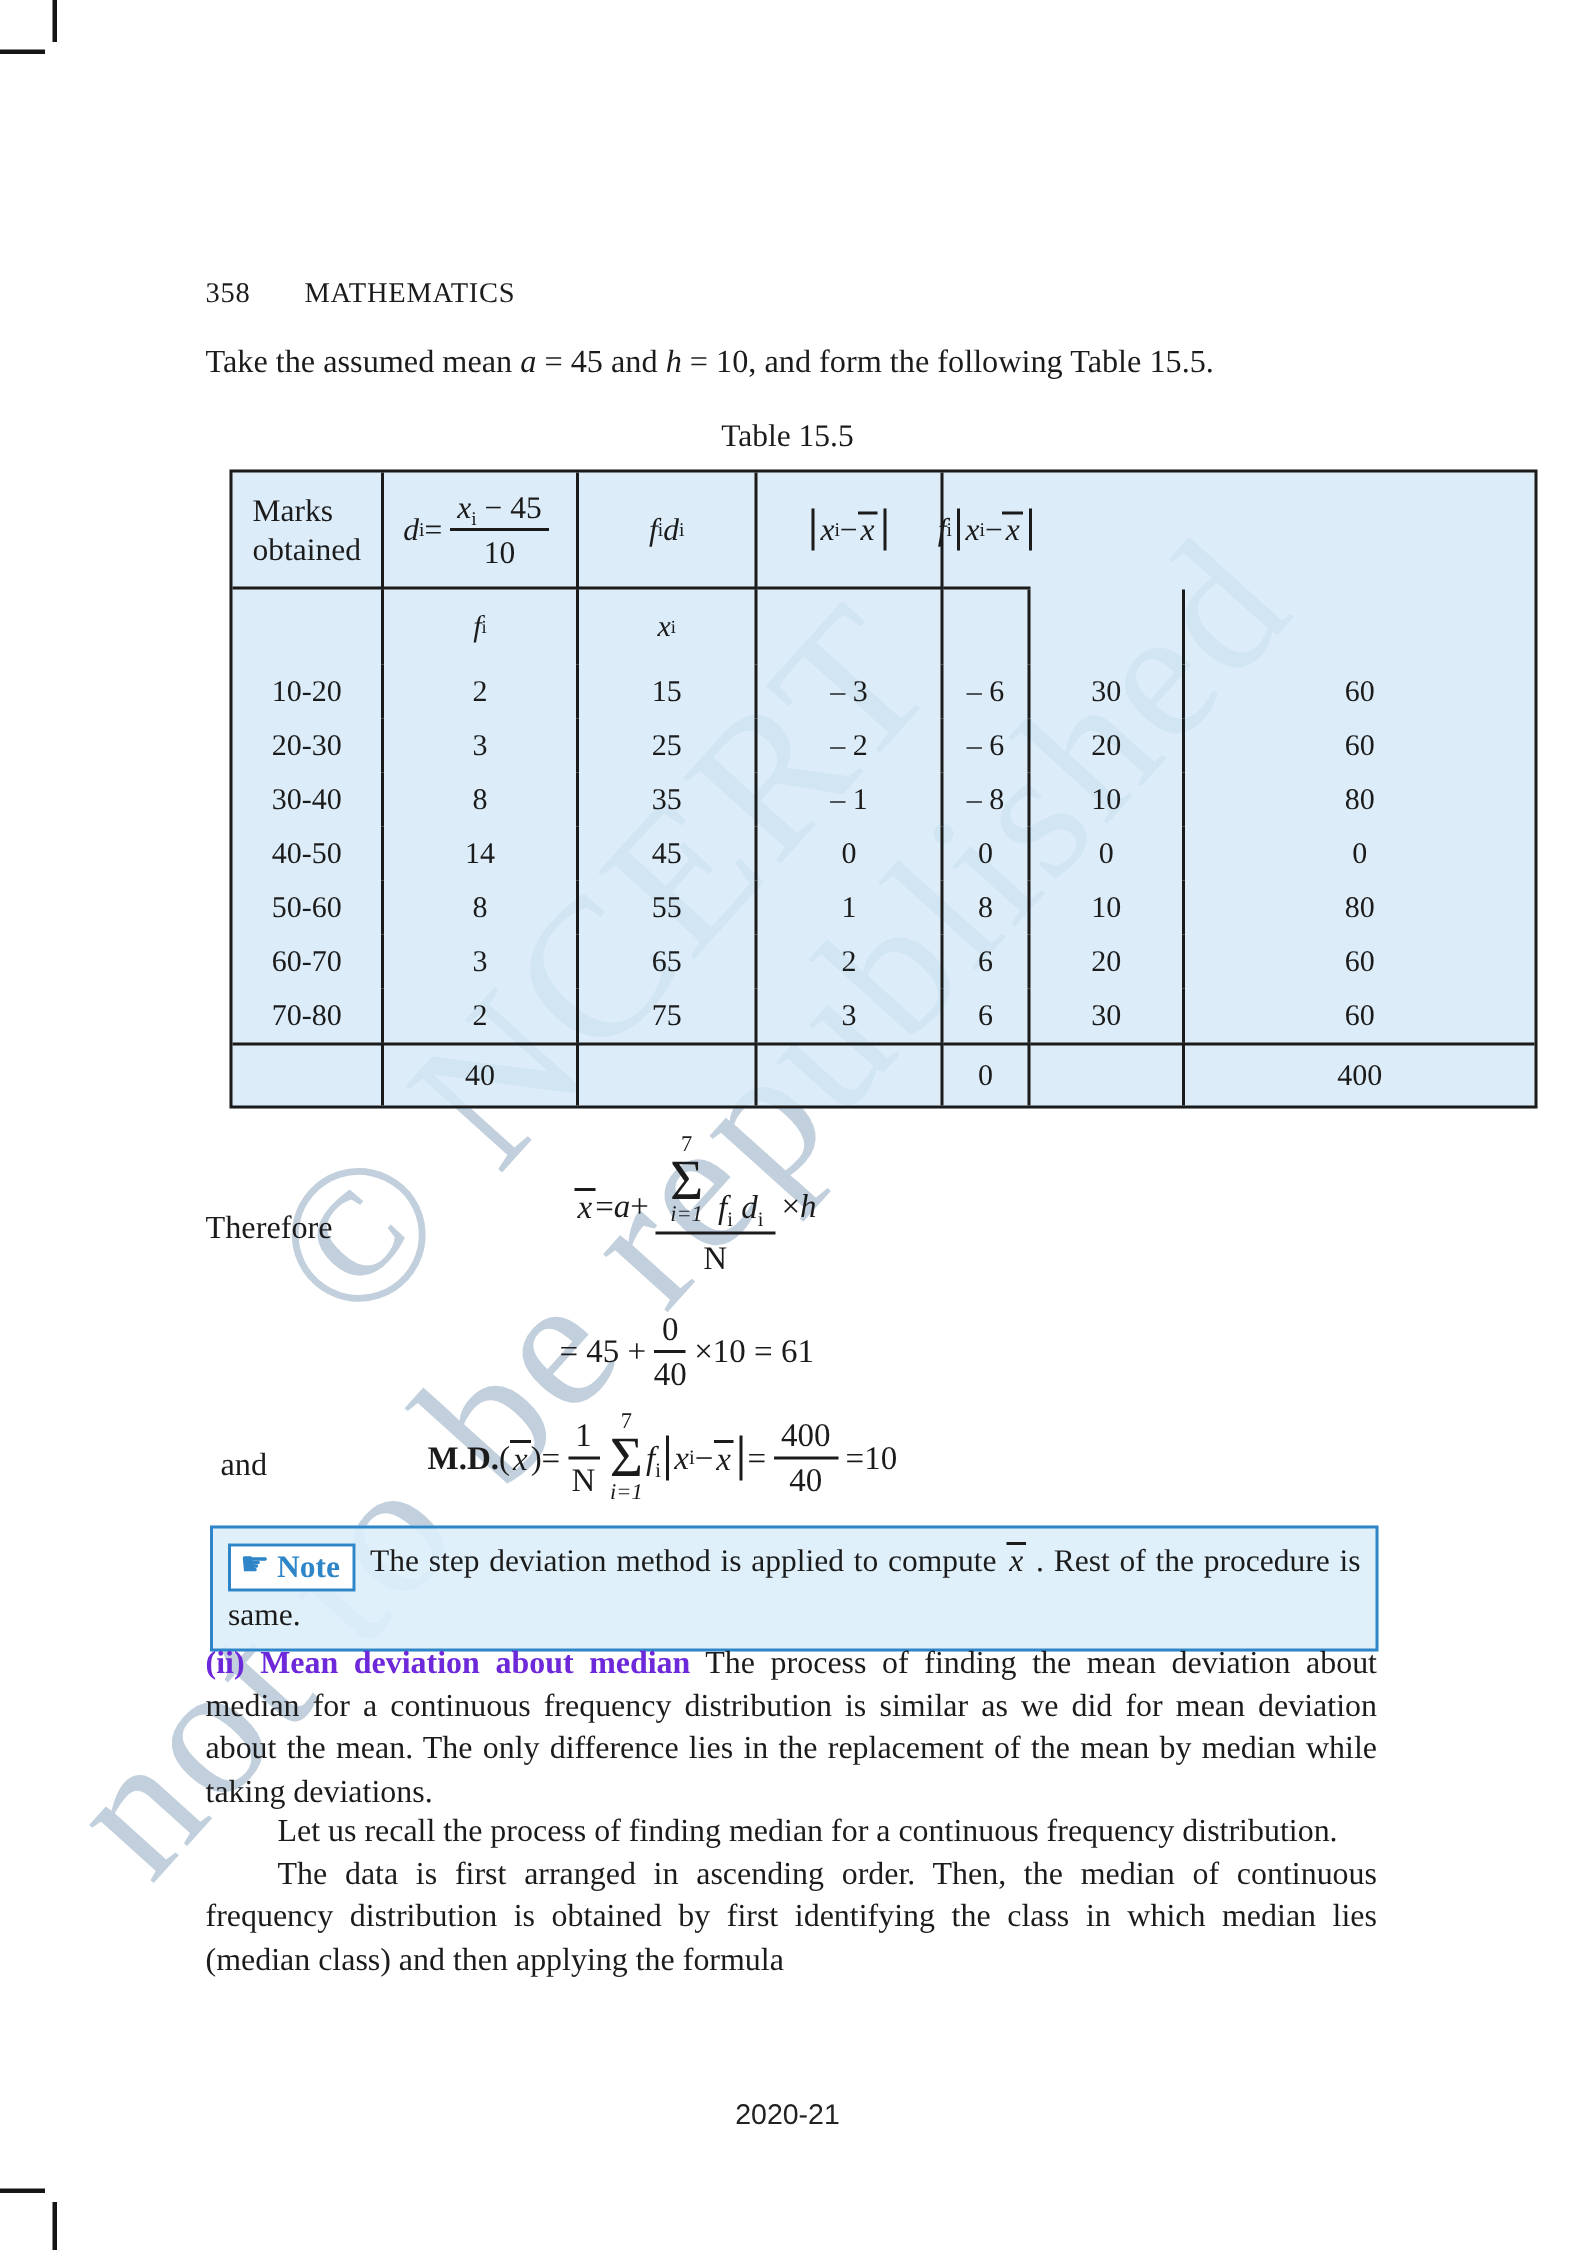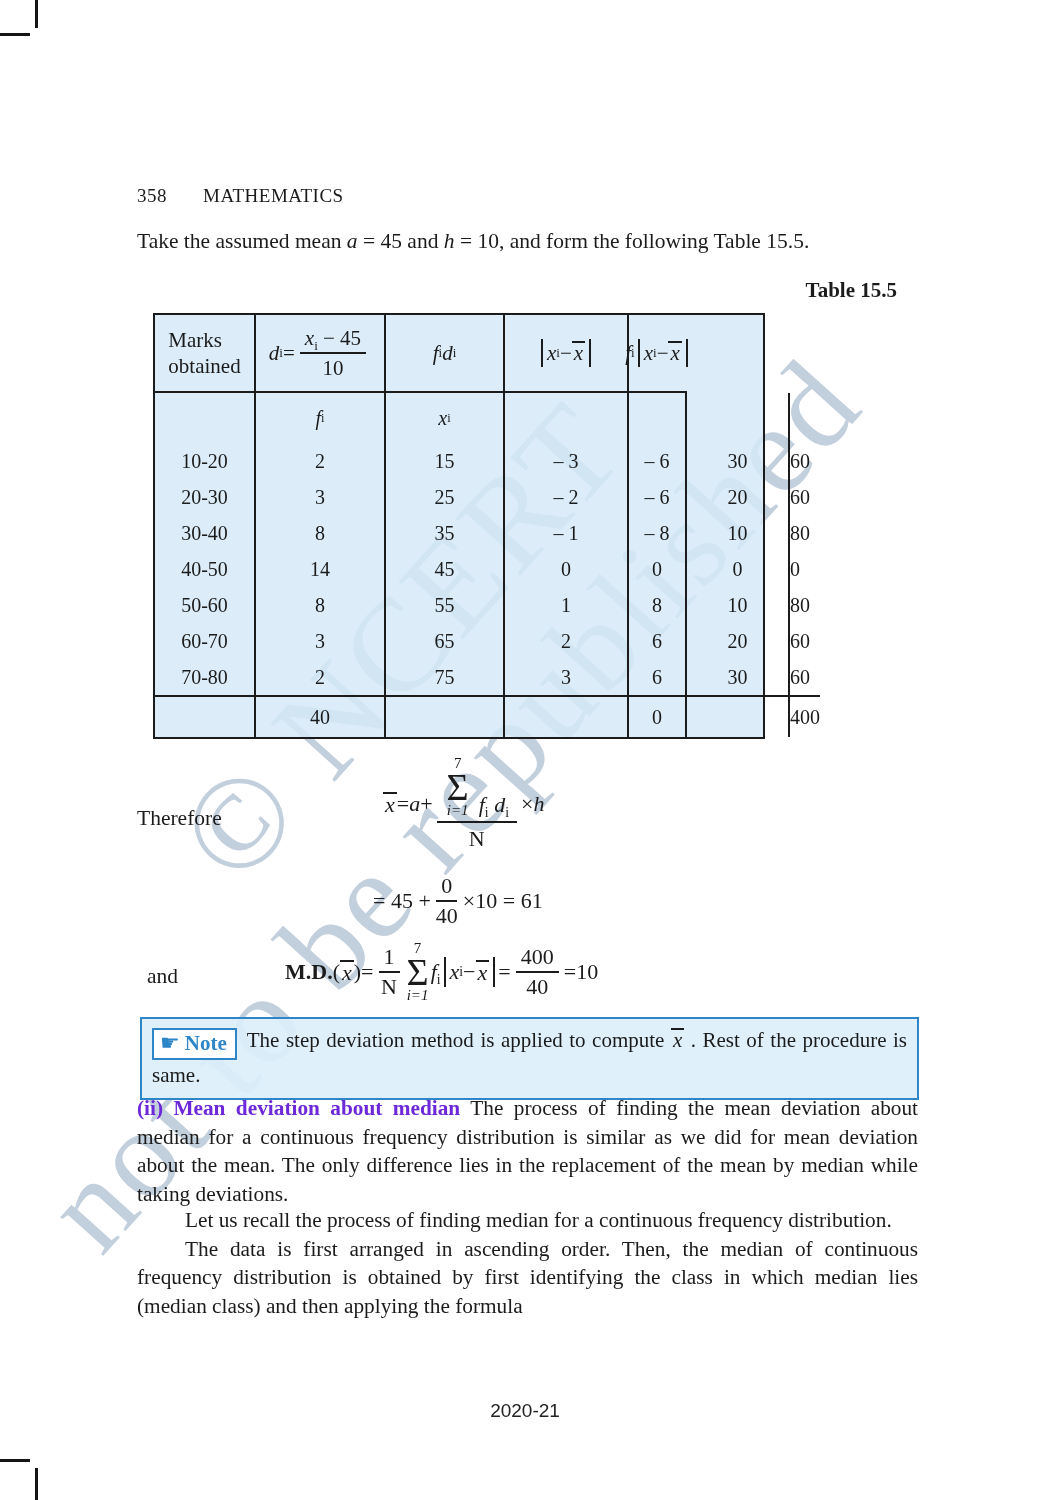--- a/index.html
+++ b/index.html
@@ -14,22 +14,22 @@
   .wm1{left:205px;top:790px;font-size:132px;line-height:140px;}
   .wm2{left:70px;top:1160px;font-size:126px;line-height:140px;}
   
   .runhead{top:185px;left:137px;font-size:19px;letter-spacing:0.5px;}
   .runhead .title{margin-left:36px;}
   .intro{top:229px;left:137px;width:782px;font-size:21.5px;}
   .it{font-style:italic;}
   .bold{font-weight:bold;}
   sub{font-size:0.62em;line-height:0;}
   
-  .tbl-title{top:278px;left:153px;width:744px;text-align:right;font-size:21px;font-weight:bold;}
-  .tbl{top:313px;left:153px;width:612px;border:2px solid #1b1b1b;box-sizing:border-box;
+  .tbl-title{top:278px;left:153px;width:744px;text-align:center;font-size:21px;font-weight:normal;}
+  .tbl{top:313px;left:153px;width:872px;border:2px solid #1b1b1b;box-sizing:border-box;
        background:rgba(212,233,248,0.82);}
   .trow{display:grid;grid-template-columns:101px 130px 119px 124px 58px 103px 1fr;}
   .cell{border-right:2px solid #1b1b1b;display:flex;align-items:center;justify-content:center;
         font-size:20px;box-sizing:border-box;text-align:center;}
   .cell:last-child{border-right:none;}
   .hrow .cell{height:78px;font-size:21px;border-bottom:2px solid #1b1b1b;flex-direction:column;line-height:26px;}
   .hrow .cell.math{flex-direction:row;}
   .subrow .cell{height:50px;border-bottom:none;}
   .drow .cell{height:36px;border-bottom:none;}
   .torow .cell{height:42px;border-top:2px solid #1b1b1b;}

